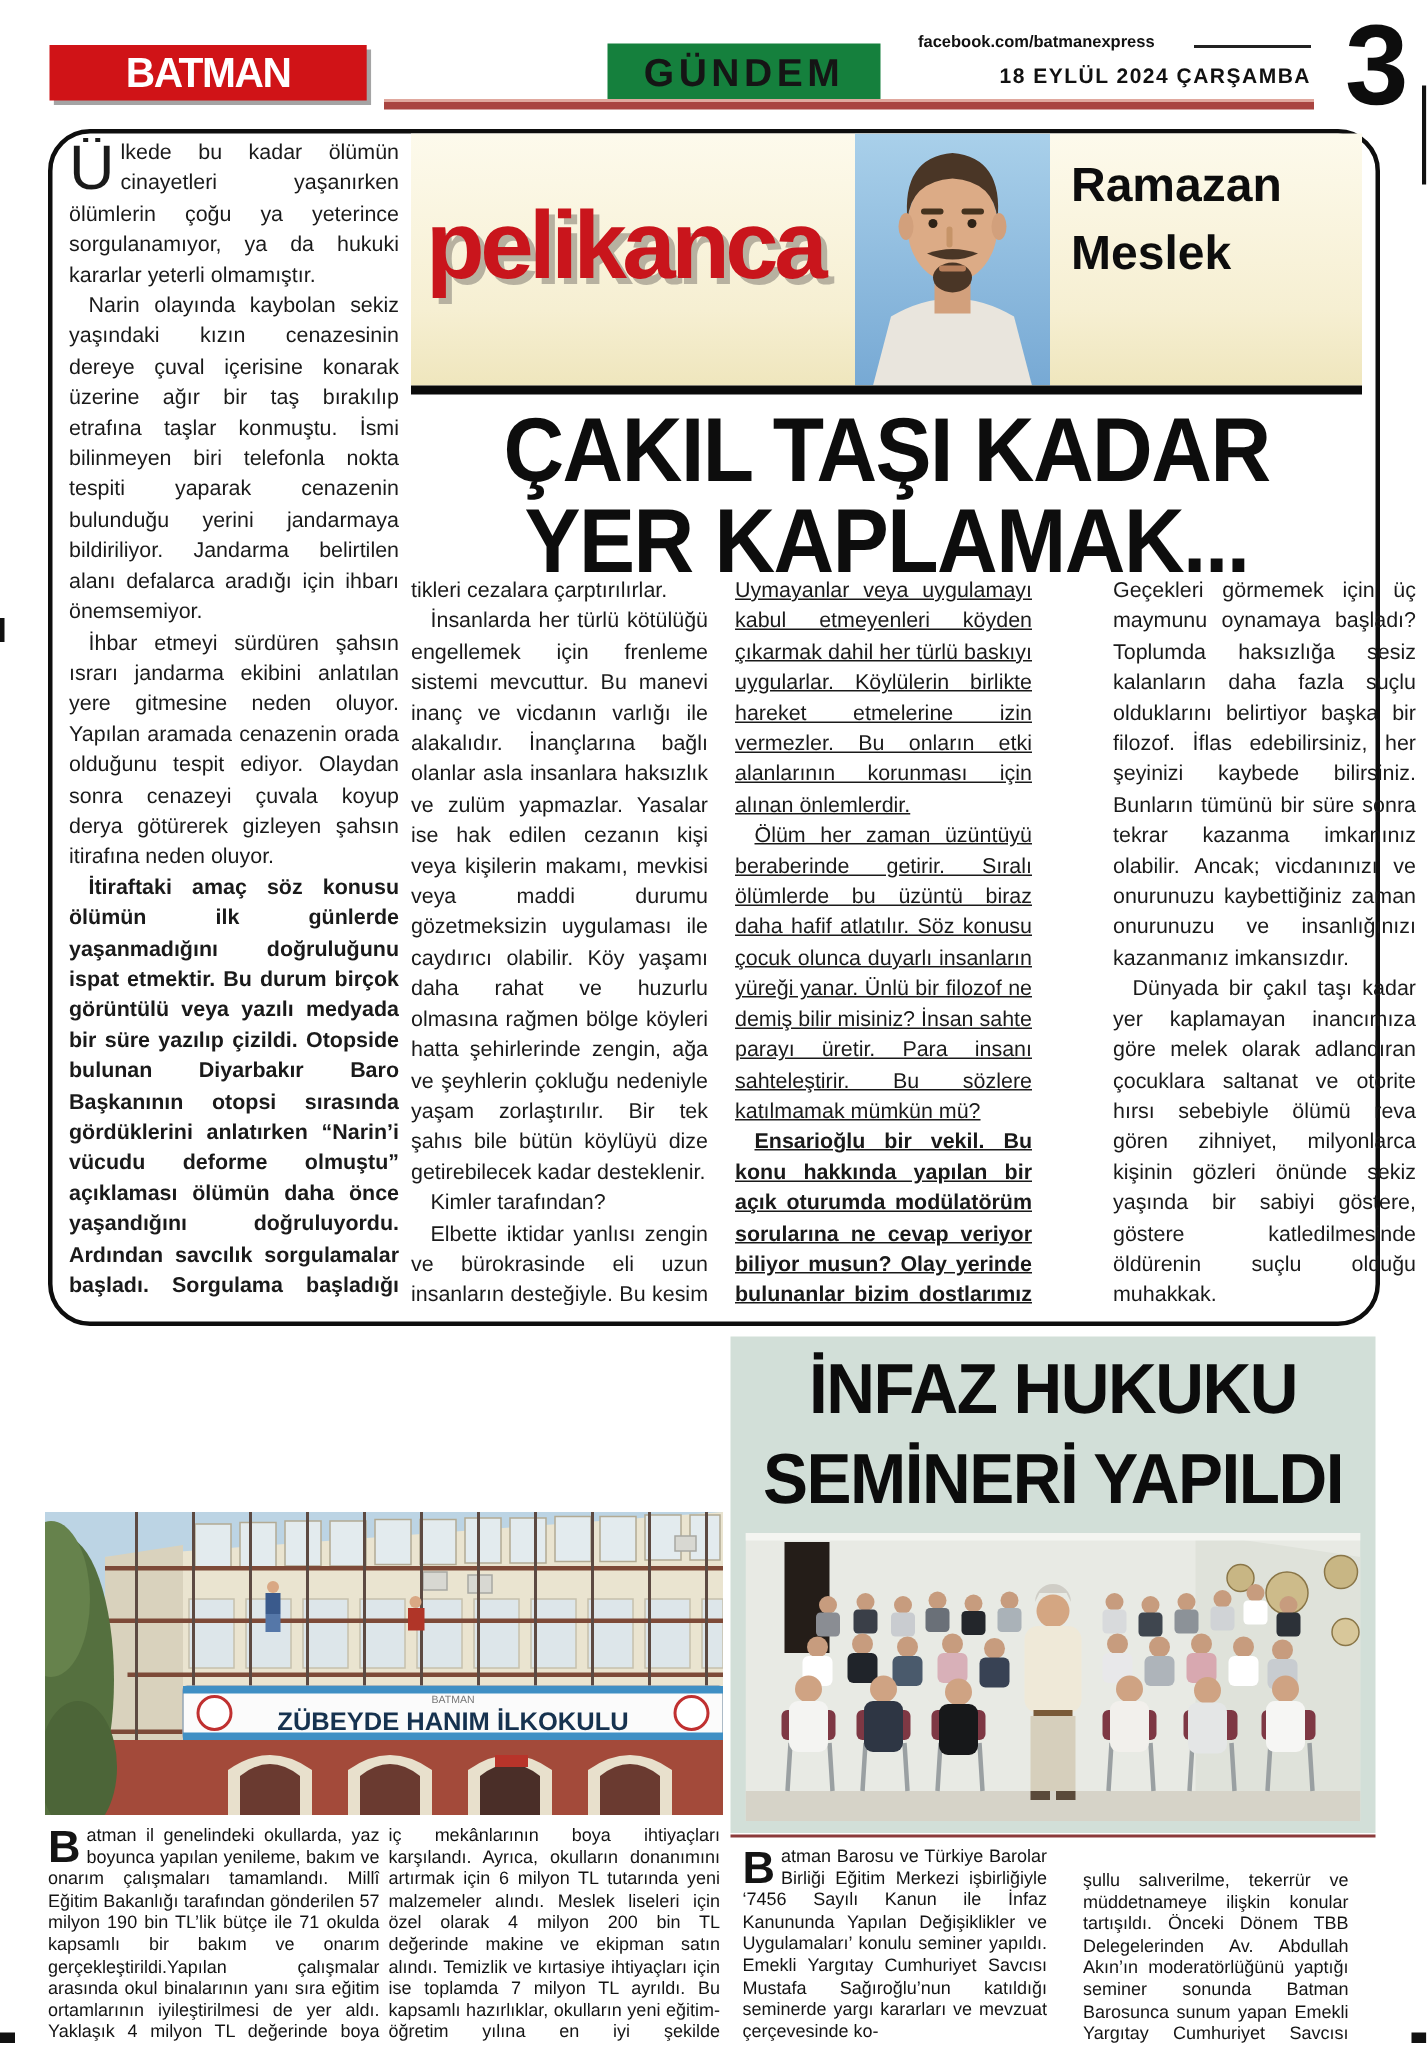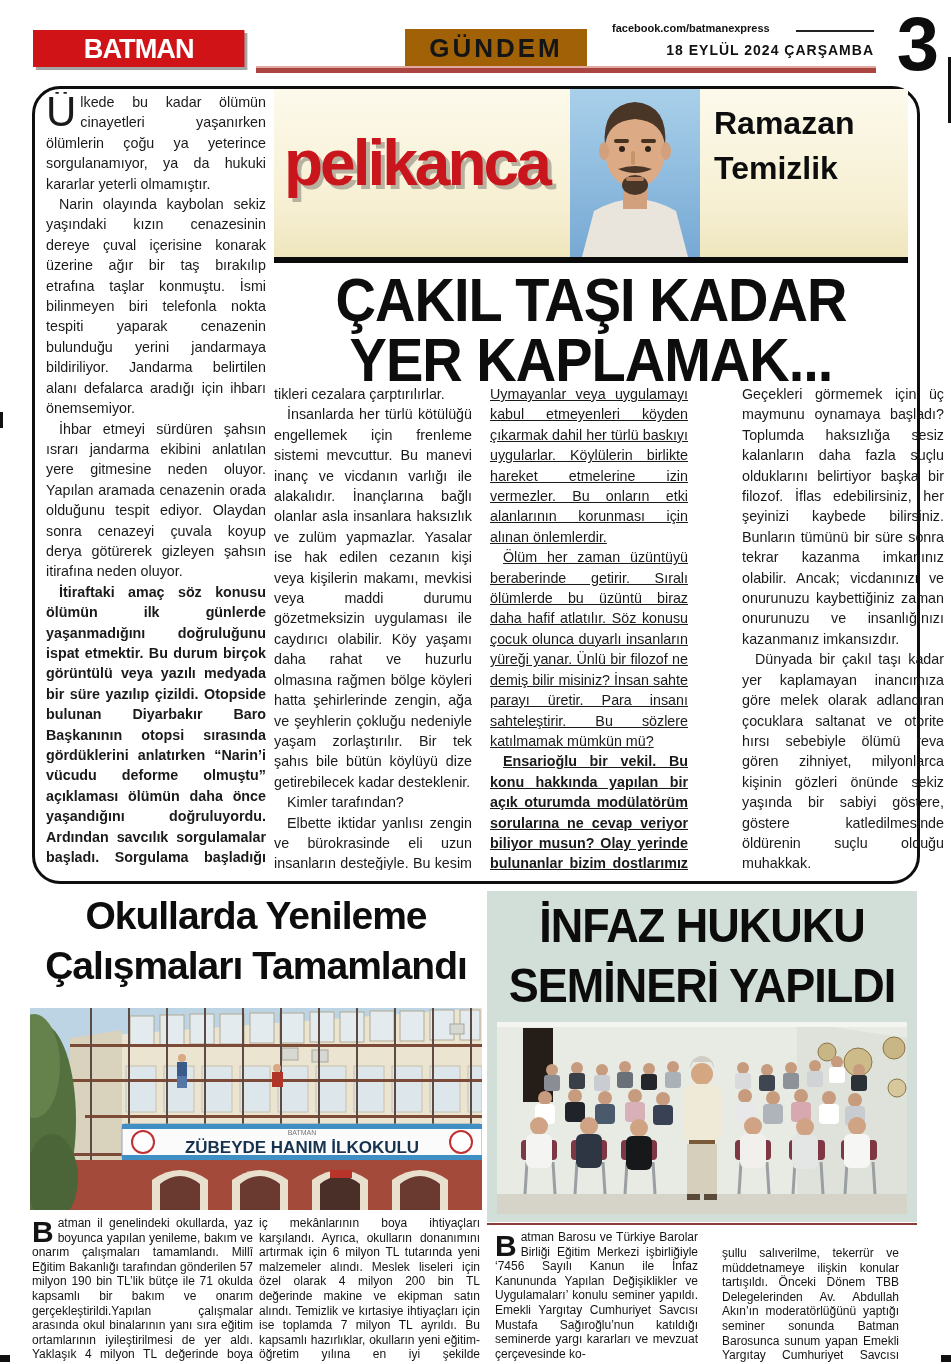--- a/index.html
+++ b/index.html
@@ -3,21 +3,21 @@
 <meta charset="utf-8">
 <style>
   html,body{margin:0;padding:0;background:#fff;}
   #page{position:relative;width:951px;height:1364px;background:#fff;overflow:hidden;
         font-family:"Liberation Sans",sans-serif;color:#1a1a1a;}
   
   .logo{position:absolute;left:33px;top:30px;width:218px;height:37px;background:#d01317;
         color:#fff;font-weight:900;font-size:28px;line-height:37px;text-align:center;
         letter-spacing:-1px;transform:scaleX(.97);transform-origin:left;
         box-shadow:3px 3px 0 rgba(90,90,90,.55);}
-  .gundem{position:absolute;left:405px;top:29px;width:182px;height:39px;background:#a16207;
+  .gundem{position:absolute;left:405px;top:29px;width:182px;height:39px;background:#15803d;
         font-size:26px;font-weight:600;letter-spacing:3px;text-align:center;line-height:39px;color:#151515;}
   .fb{position:absolute;left:612px;top:22px;width:180px;font-size:11px;font-weight:600;color:#111;}
   .fbline{position:absolute;left:796px;top:30px;width:78px;height:2px;background:#222;}
   .date{position:absolute;left:648px;top:42px;width:226px;font-size:14px;font-weight:600;
         letter-spacing:1px;text-align:right;color:#111;}
   .pageno{position:absolute;right:12px;top:6px;font-size:76px;font-weight:900;line-height:1;color:#0d0d0d;}
   .hrule{position:absolute;left:256px;top:66px;width:620px;height:5px;background:#a94440;border-top:2px solid #e0a89e;}
   .trim{position:absolute;background:#111;}
   
   .colbox{position:absolute;left:32px;top:86px;width:882px;height:792px;border:3px solid #0e0e0e;border-radius:28px;}
@@ -100,21 +100,21 @@
         <circle cx="52" cy="60" r="3" fill="#2d2217"></circle>
         <circle cx="78" cy="60" r="3" fill="#2d2217"></circle>
         <rect x="61" y="62" width="4" height="14" rx="2" fill="#c69468"></rect>
         <path d="M48 80 Q65 74 82 80 Q65 88 48 80 Z" fill="#4a3626"></path>
         <ellipse cx="65" cy="96" rx="13" ry="10" fill="#4a3626"></ellipse>
         <rect x="56" y="88" width="18" height="4" rx="2" fill="#b9805c"></rect>
       </svg>
     </div>
     <div class="author">
       <div>Ramazan</div>
-      <div>Temizlik</div>
+      <div>Meslek</div>
     </div>
   </div>
   <div class="blackrule"></div>
 
   <div class="headline">
     <div>ÇAKIL TAŞI KADAR</div>
     <div>YER KAPLAMAK...</div>
   </div>
 
   <div id="col1" class="bodycol">
@@ -138,24 +138,20 @@
     <p class="bp">Ensarioğlu bir vekil. Bu konu hakkında yapılan bir açık oturumda modülatörüm sorularına ne cevap veriyor biliyor musun? Olay yerinde bulunanlar bizim dostlarımız bazı şeyleri biliyoruz ancak söyleyemiyoruz.</p>
 
   </div>
 
   <div id="col4" class="bodycol">
     <p class="nofirst">Geçekleri görmemek için üç maymunu oynamaya başladı? Toplumda haksızlığa sesiz kalanların daha fazla suçlu olduklarını belirtiyor başka bir filozof. İflas edebilirsiniz, her şeyinizi kaybede bilirsiniz. Bunların tümünü bir süre sonra tekrar kazanma imkanınız olabilir. Ancak; vicdanınızı ve onurunuzu kaybettiğiniz zaman onurunuzu ve insanlığınızı kazanmanız imkansızdır.</p>
     <p>Dünyada bir çakıl taşı kadar yer kaplamayan inancımıza göre melek olarak adlandıran çocuklara saltanat ve otorite hırsı sebebiyle ölümü reva gören zihniyet, milyonlarca kişinin gözleri önünde sekiz yaşında bir sabiyi göstere, göstere katledilmesinde öldürenin suçlu olduğu muhakkak.</p>
 
   </div>
 
-  <div class="ltitle">
-    <div>Okullarda Yenileme</div>
-    <div>Çalışmaları Tamamlandı</div>
-  </div>
 
   <div class="lphoto">
     <svg viewBox="0 0 452 202" width="452" height="202" preserveAspectRatio="none">
       <rect width="452" height="202" fill="#bcd4e4"></rect>
       <polygon points="40,30 452,0 452,202 40,202" fill="#eae4d0"></polygon>
       <polygon points="40,30 92,22 92,202 40,202" fill="#d9d2bd"></polygon>
       <g fill="#e3ebee" stroke="#b2aa94" stroke-width="1">
         <rect x="100" y="8" width="24" height="30"></rect>
           <rect x="130" y="7" width="24" height="30"></rect>
         <rect x="160" y="6" width="24" height="30"></rect>

